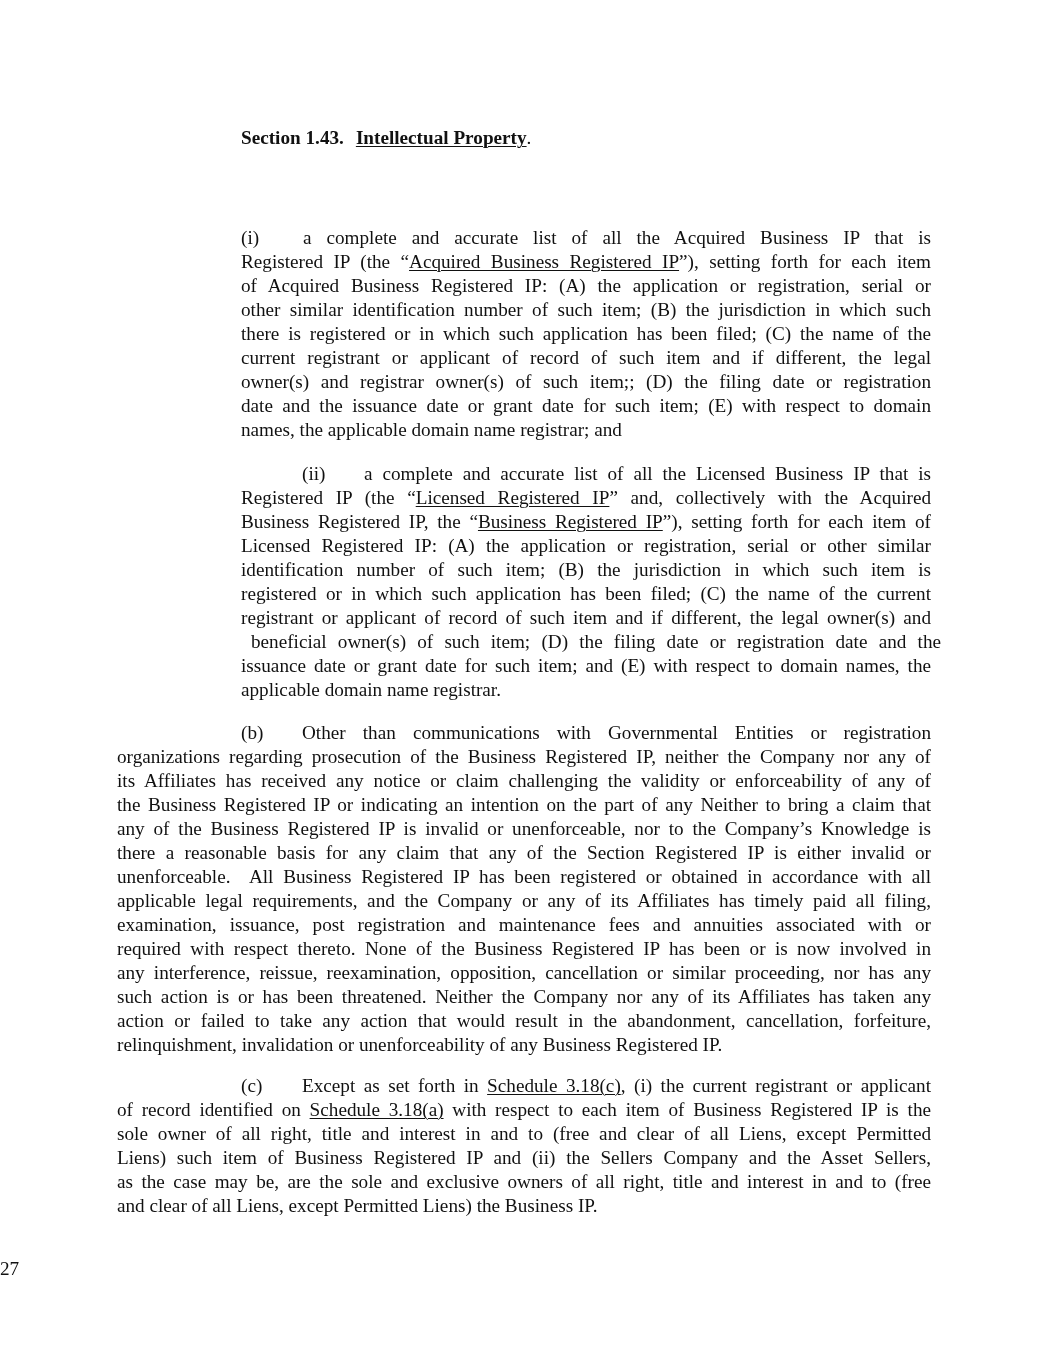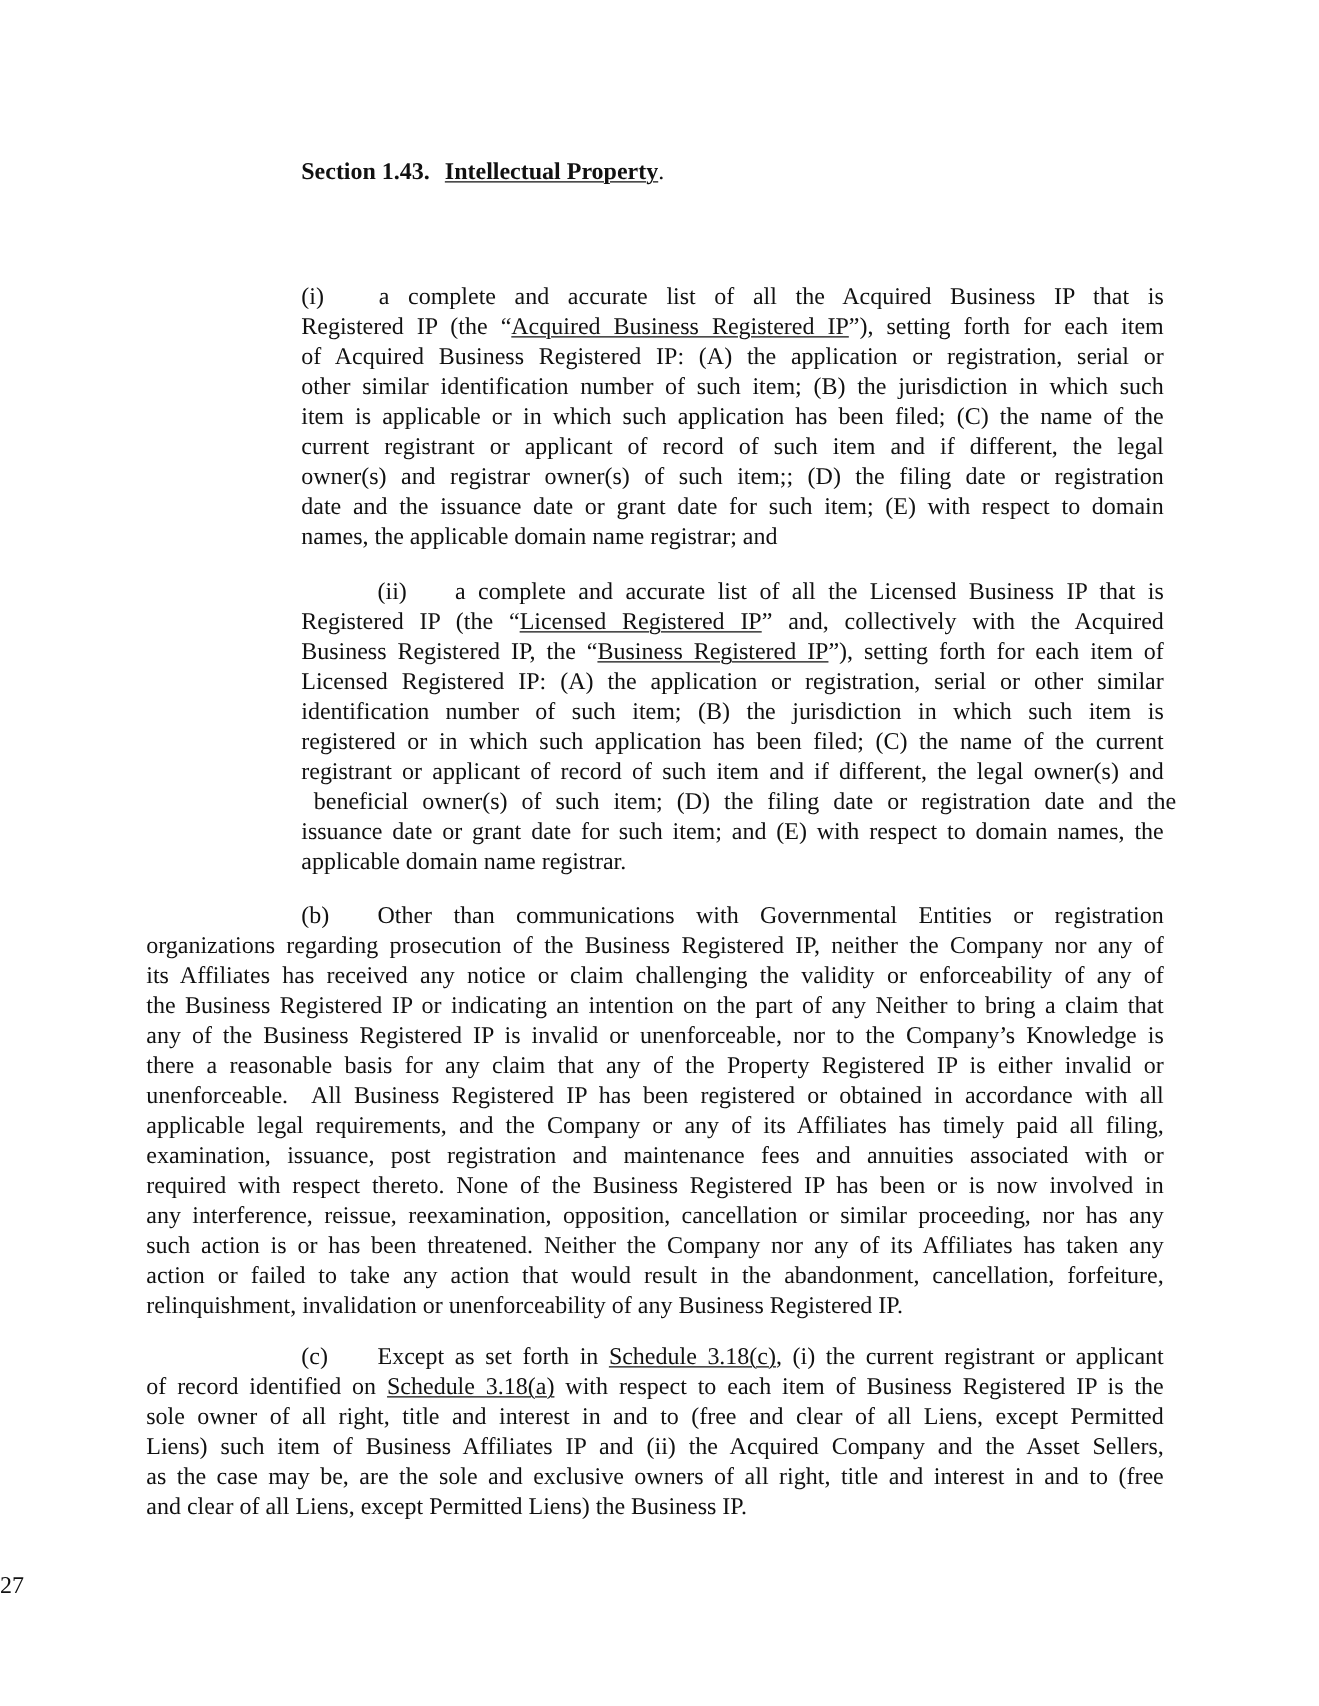--- a/index.html
+++ b/index.html
@@ -24,21 +24,21 @@
 
   <div>
     <div class="line just" style="left:241px; top:226px; width:690px;">
       <span class="tab" style="width:62px; text-align:right; padding-left:0;"><span style="margin-left:0">(i)</span></span><span>a complete and accurate list of all the Acquired Business IP that is</span>
     </div>
     <div class="line just" style="left:241px; top:250px; width:690px;">
       <span>Registered IP (the “</span><span class="u">Acquired Business Registered IP</span><span>”), setting forth for each item</span>
     </div>
     <div class="line just" style="left:241px; top:274px; width:690px;">of Acquired Business Registered IP: (A) the application or registration, serial or</div>
     <div class="line just" style="left:241px; top:298px; width:690px;">other similar identification number of such item; (B) the jurisdiction in which such</div>
-    <div class="line just" style="left:241px; top:322px; width:690px;">item is applicable or in which such application has been filed; (C) the name of the</div>
+    <div class="line just" style="left:241px; top:322px; width:690px;">there is registered or in which such application has been filed; (C) the name of the</div>
     <div class="line just" style="left:241px; top:346px; width:690px;">current registrant or applicant of record of such item and if different, the legal</div>
     <div class="line just" style="left:241px; top:370px; width:690px;">owner(s) and registrar owner(s) of such item;; (D) the filing date or registration</div>
     <div class="line just" style="left:241px; top:394px; width:690px;">date and the issuance date or grant date for such item; (E) with respect to domain</div>
     <div class="line" style="left:241px; top:418px;">names, the applicable domain name registrar; and</div>
   </div>
 
   <div>
     <div class="line just" style="left:241px; top:462px; width:690px;">
       <span class="tab" style="width:62px"></span><span class="tab" style="width:62px; margin-left:-1px;">(ii)</span><span>a complete and accurate list of all the Licensed Business IP that is</span>
     </div>
@@ -58,39 +58,39 @@
   </div>
 
   <div>
     <div class="line just" style="left:241px; top:721px; width:690px;">
       <span class="tab" style="width:61px">(b)</span><span>Other than communications with Governmental Entities or registration</span>
     </div>
     <div class="line just" style="left:117px; top:745px; width:814px;">organizations regarding prosecution of the Business Registered IP, neither the Company nor any of</div>
     <div class="line just" style="left:117px; top:769px; width:814px;">its Affiliates has received any notice or claim challenging the validity or enforceability of any of</div>
     <div class="line just" style="left:117px; top:793px; width:814px;">the Business Registered IP or indicating an intention on the part of any Neither to bring a claim that</div>
     <div class="line just" style="left:117px; top:817px; width:814px;">any of the Business Registered IP is invalid or unenforceable, nor to the Company’s Knowledge is</div>
-    <div class="line just" style="left:117px; top:841px; width:814px;">there a reasonable basis for any claim that any of the Property Registered IP is either invalid or</div>
+    <div class="line just" style="left:117px; top:841px; width:814px;">there a reasonable basis for any claim that any of the Section Registered IP is either invalid or</div>
     <div class="line just" style="left:117px; top:865px; width:814px; white-space:pre;">unenforceable.  All Business Registered IP has been registered or obtained in accordance with all</div>
     <div class="line just" style="left:117px; top:889px; width:814px;">applicable legal requirements, and the Company or any of its Affiliates has timely paid all filing,</div>
     <div class="line just" style="left:117px; top:913px; width:814px;">examination, issuance, post registration and maintenance fees and annuities associated with or</div>
     <div class="line just" style="left:117px; top:937px; width:814px;">required with respect thereto. None of the Business Registered IP has been or is now involved in</div>
     <div class="line just" style="left:117px; top:961px; width:814px;">any interference, reissue, reexamination, opposition, cancellation or similar proceeding, nor has any</div>
     <div class="line just" style="left:117px; top:985px; width:814px;">such action is or has been threatened.  Neither the Company nor any of its Affiliates has taken any</div>
     <div class="line just" style="left:117px; top:1009px; width:814px;">action or failed to take any action that would result in the abandonment, cancellation, forfeiture,</div>
     <div class="line" style="left:117px; top:1033px;">relinquishment, invalidation or unenforceability of any Business Registered IP.</div>
   </div>
 
   <div>
     <div class="line just" style="left:241px; top:1074px; width:690px;">
       <span class="tab" style="width:61px">(c)</span><span style="white-space:pre">Except as set forth in </span><span class="u">Schedule 3.18(c)</span><span style="white-space:pre">, (i) the current registrant or applicant</span>
     </div>
     <div class="line just" style="left:117px; top:1098px; width:814px;">
       <span style="white-space:pre">of record identified on </span><span class="u">Schedule 3.18(a)</span><span style="white-space:pre"> with respect to each item of Business Registered IP is the</span>
     </div>
     <div class="line just" style="left:117px; top:1122px; width:814px;">sole owner of all right, title and interest in and to (free and clear of all Liens, except Permitted</div>
-    <div class="line just" style="left:117px; top:1146px; width:814px;">Liens) such item of Business Affiliates IP and (ii) the Acquired Company and the Asset Sellers,</div>
+    <div class="line just" style="left:117px; top:1146px; width:814px;">Liens) such item of Business Registered IP and (ii) the Sellers Company and the Asset Sellers,</div>
     <div class="line just" style="left:117px; top:1170px; width:814px;">as the case may be, are the sole and exclusive owners of all right, title and interest in and to (free</div>
     <div class="line" style="left:117px; top:1194px;">and clear of all Liens, except Permitted Liens) the Business IP.</div>
   </div>
 
   <div class="line" style="left:0; top:1257px; width:1049px; text-align:left;">27</div>
 
 </div>
 
 </body></html>

